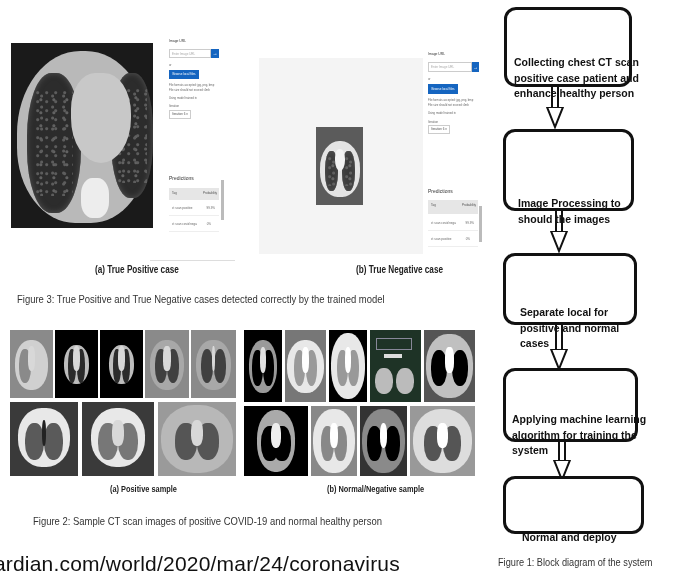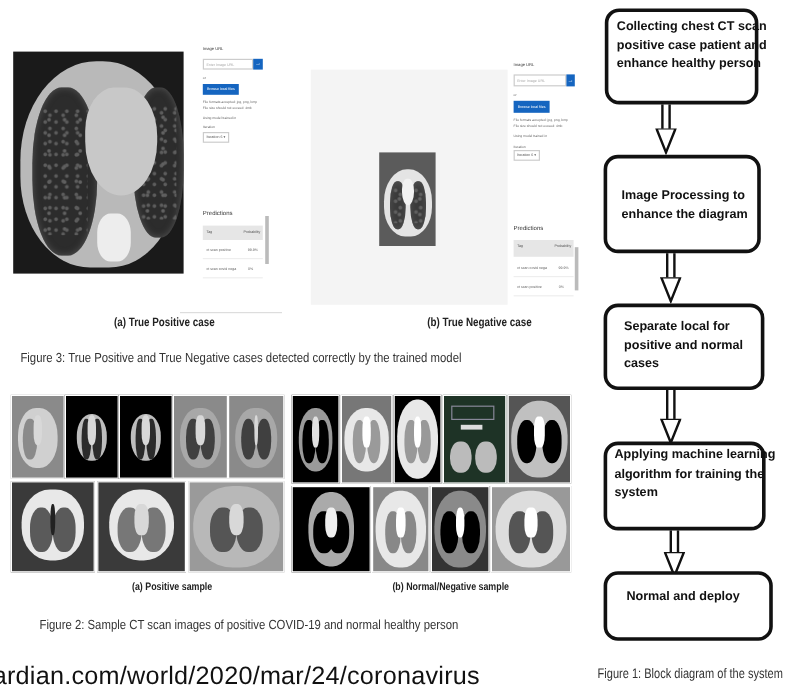--- a/index.html
+++ b/index.html
@@ -47,21 +47,21 @@
   .thumb .th { position:absolute; left:42%; width:16%; top:24%; bottom:40%; background:#d8d8d8; border-radius:40%; }
   .thumb.light .tb { background:#e8e8e8; }
   .thumb.light .tl1, .thumb.light .tl2 { background:#5a5a5a; }
   .thumb.grey { background:#8a8a8a; }
   .thumb.grey .tb { background:#a8a8a8; }
   .thumb.grey .tl1, .thumb.grey .tl2 { background:#404040; }
   .thumb.green { background:#1e3326; }
 
   
   .fc-box { position:absolute; border:3px solid #111; border-radius:12px; background:#fff; box-sizing:border-box; }
-  .fc-text { position:absolute; font-size:10.5px; font-weight:bold; color:#111; line-height:15.5px; }
+  .fc-text { position:absolute; font-size:10.5px; font-weight:bold; color:#111; line-height:15.5px;margin-top:40px; }
   .fc-arrow { position:absolute; width:14px; }
   .fc-arrow .shaft { position:absolute; left:3px; width:8px; top:0; border-left:2px solid #111; border-right:2px solid #111; box-sizing:border-box; }
   .fc-arrow svg { position:absolute; left:-2px; }
 
   .url-text { position:absolute; left:-18px; top:552px; font-size:21px; color:#111; white-space:nowrap; letter-spacing:0.2px; }
 </style>
 </head>
 <body>
 
 <div>
@@ -271,21 +271,21 @@
   <div class="fc-arrow" style="left:548px;top:87px;height:42px;">
     <div class="shaft" style="height:22px;"></div>
     <svg width="18" height="22" viewBox="0 0 18 22" style="top:20px;">
         <polygon points="1,0 17,0 9,20" fill="#fff" stroke="#111" stroke-width="2"></polygon>
       </svg>
   </div>
 
   <div class="fc-box" style="left:503px;top:129px;width:131px;height:82px;"></div>
   <div class="fc-text" style="left:518px;top:156px;">
     <div>Image Processing to</div>
-    <div>enhance the diagram</div>
+    <div>should the images</div>
   </div>
   <div class="fc-arrow" style="left:552px;top:211px;height:42px;">
     <div class="shaft" style="height:22px;"></div>
     <svg width="18" height="22" viewBox="0 0 18 22" style="top:20px;">
         <polygon points="1,0 17,0 9,20" fill="#fff" stroke="#111" stroke-width="2"></polygon>
       </svg>
   </div>
 
   <div class="fc-box" style="left:503px;top:253px;width:134px;height:72px;"></div>
   <div class="fc-text" style="left:520px;top:265px;">

